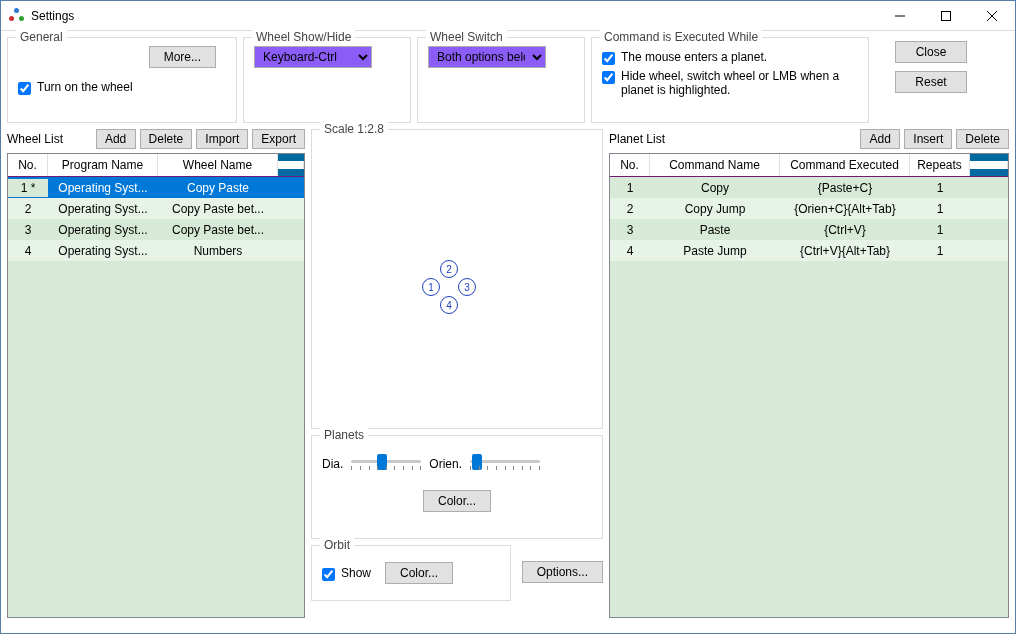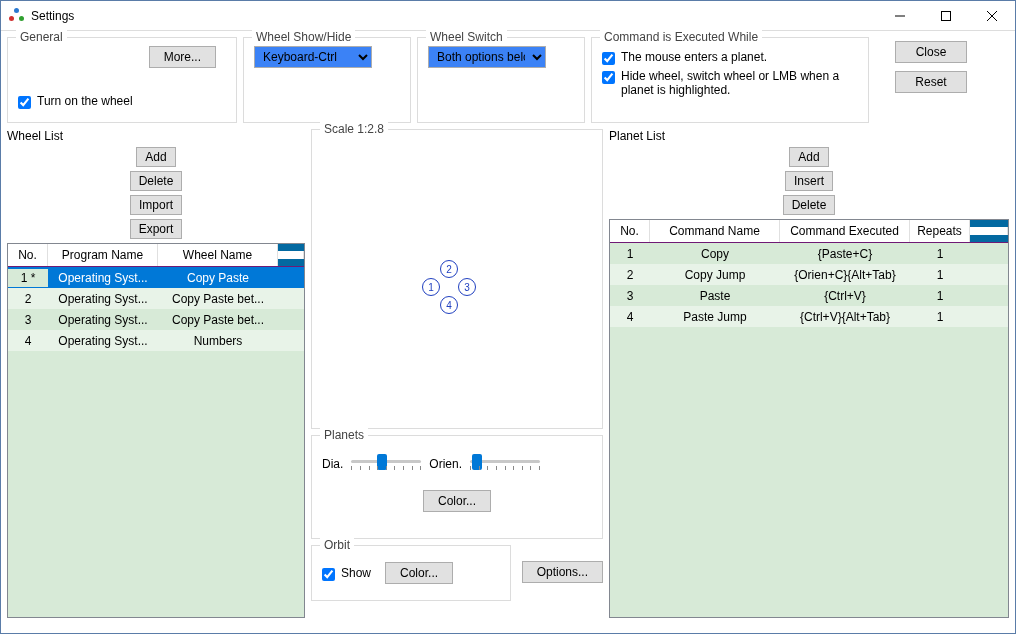--- a/index.html
+++ b/index.html
@@ -23,31 +23,31 @@
   .group-title { position: absolute; top: -8px; left: 8px; background: #fff; padding: 0 4px; color: #444; }
   .g-general { width: 230px; height: 86px; }
   .g-showhide { width: 168px; height: 86px; }
   .g-switch { width: 168px; height: 86px; }
   .g-exec { width: 278px; height: 86px; }
   .g-side { width: 92px; height: 86px; border: none; padding: 0; display: flex; flex-direction: column; gap: 8px; align-items: flex-end; padding-top: 4px; }
 
   .btn { background: #e1e1e1; border: 1px solid #adadad; padding: 3px 14px; font-family: inherit; font-size: 12px; cursor: default; min-width: 60px; }
   .btn.small { padding: 2px 8px; min-width: 40px; }
 
-  select { font-family: inherit; font-size: 12px; border: 1px solid #adadad; background: #3b82f6; padding: 2px 4px; width: 118px; }
+  select { font-family: inherit; font-size: 12px; border: 1px solid #adadad; background: #8b5cf6; padding: 2px 4px; width: 118px; }
 
   label.chk { display: flex; align-items: flex-start; gap: 6px; margin-top: 4px; }
   label.chk input { margin: 2px 0 0 0; }
 
   .row-main { display: flex; gap: 6px; height: 489px; }
   .col-left { width: 298px; display: flex; flex-direction: column; }
   .col-mid { width: 292px; display: flex; flex-direction: column; gap: 6px; }
   .col-right { flex: 1; display: flex; flex-direction: column; }
 
-  .list-header { display: flex; align-items: center; gap: 4px; margin-bottom: 4px; flex-direction: column; }
+  .list-header { display: flex; align-items: center; gap: 4px; margin-bottom: 4px; }
   .list-title { font-weight: normal; margin-right: auto; }
 
   .grid { border: 1px solid #828790; flex: 1; background: #d7ead7; overflow: hidden; }
   .grid-head { display: flex; background: #0369a1; border-bottom: 1px solid #701a75; align-items: center; }
   .grid-head .gh { border-right: 1px solid #e0e0e0; padding: 4px 6px; text-align: center; background: #fff; font-weight: normal; }
   .grid-body .gr { display: flex; height: 21px; align-items: center; }
   .grid-body .gr .gc { padding: 2px 6px; overflow: hidden; white-space: nowrap; text-overflow: ellipsis; text-align: center; }
   .grid-body .gr:nth-child(even) { background: #e8f3e8; }
   .grid-body .gr.selected { background: #0078d7; color: #fff; }
   .grid-body .gr.selected .gc:first-child { background: #d7ead7; color: #000; }
@@ -72,21 +72,21 @@
   .wheel-preview { position: absolute; top: 130px; left: 110px; }
   .planet-node { position: absolute; width: 18px; height: 18px; border: 1px solid #2040c0; border-radius: 50%; background: #fff; display: flex; align-items: center; justify-content: center; font-size: 10px; color: #2040c0; }
 
   .slider-row { display: flex; align-items: center; gap: 8px; margin-top: 8px; }
   .slider { position: relative; width: 70px; height: 24px; }
   .slider .track { position: absolute; top: 8px; left: 0; right: 0; height: 3px; background: #c8c8c8; border-radius: 2px; }
   .slider .thumb { position: absolute; top: 2px; width: 10px; height: 16px; background: #0078d7; border-radius: 2px; }
   .slider .ticks { position: absolute; top: 14px; left: 0; right: 0; display: flex; justify-content: space-between; }
   .slider .ticks span { width: 1px; height: 4px; background: #888; }
 
-  .g-general .more-wrap { text-align: right; margin-bottom: 26px; }
+  .g-general .more-wrap { text-align: right; margin-bottom: 12px; }
 </style>
 </head>
 <body>
 
 <div class="window">
   <div class="titlebar">
     <div class="titlebar-icon">
       <span class="dot d1"></span>
         <span class="dot d2"></span>
         <span class="dot d3"></span>

